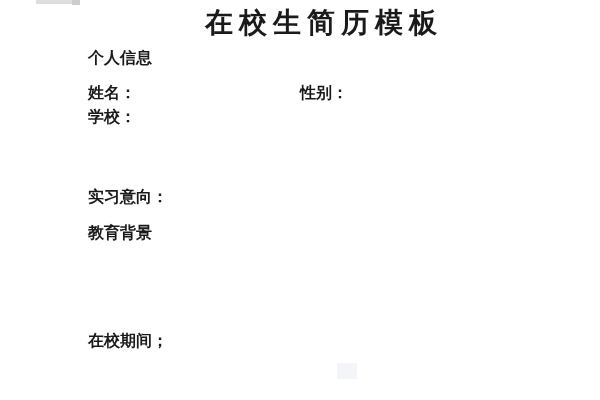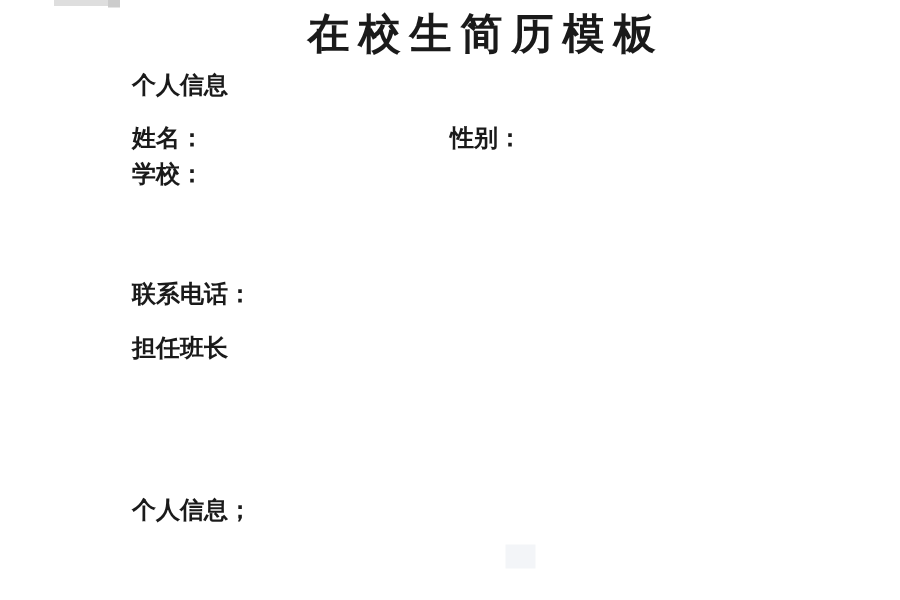--- a/index.html
+++ b/index.html
@@ -79,22 +79,22 @@
 
   <h1 class="title">在校生简历模板</h1>
 
   <p class="line" style="top:49px">个人信息</p>
 
   <p class="line" style="top:84px"><span>姓名：</span><span class="gender-label">性别：</span></p>
 
   <p class="line" style="top:108px">学校：</p>
 
 
-  <p class="line" style="top:188px">联系电话：</p>
+  <p class="line" style="top:188px">实习意向：</p>
 
-  <p class="line" style="top:224px">担任班长</p>
+  <p class="line" style="top:224px">教育背景</p>
 
 
 
-  <p class="line" style="top:332px">个人信息；</p>
+  <p class="line" style="top:332px">在校期间；</p>
 
 
 </div>
 
 </body></html>

